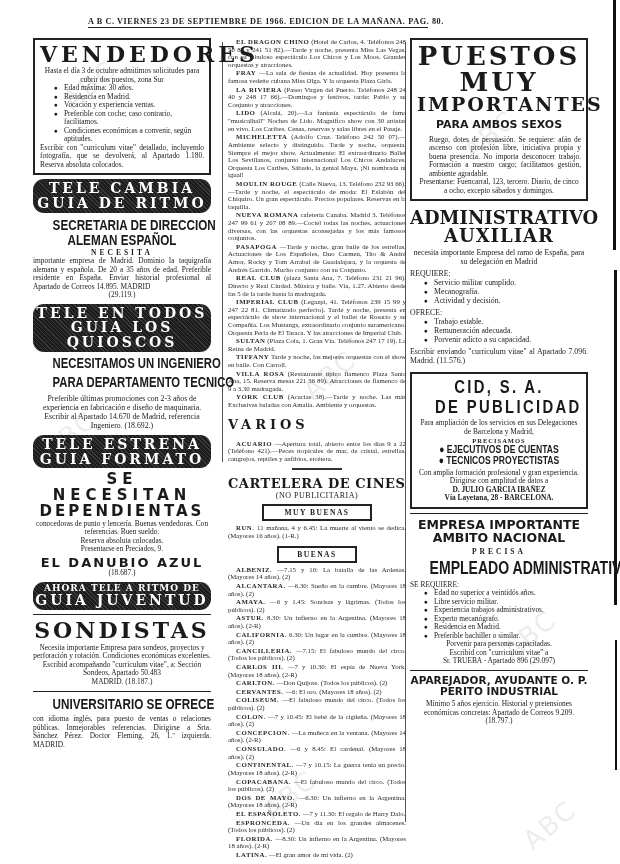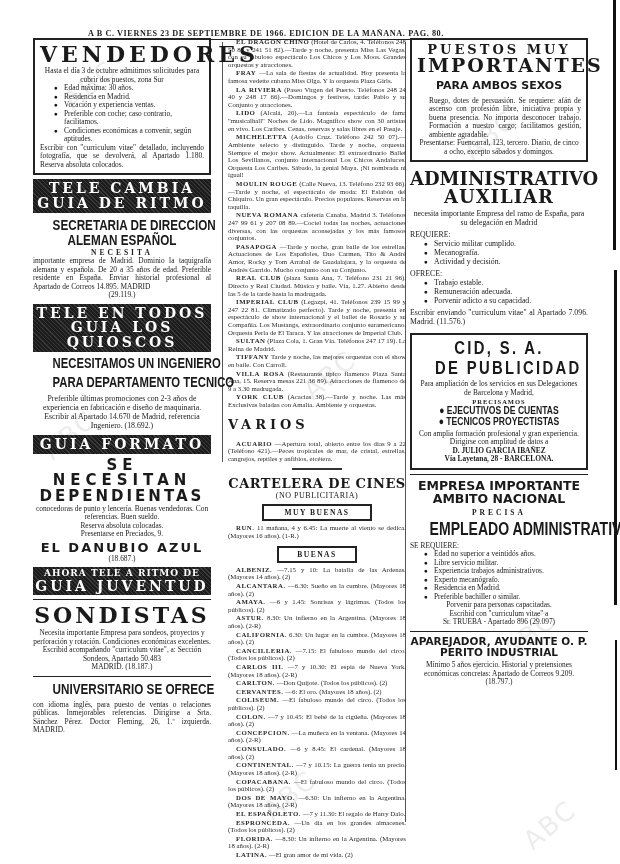--- a/index.html
+++ b/index.html
@@ -1,44 +1,44 @@
 <!DOCTYPE html>
 <html><head>
 <meta charset="utf-8">
 <style>
   * { box-sizing: border-box; margin: 0; padding: 0; }
   html, body { width: 620px; height: 864px; background: #ffffff; overflow: hidden; }
   body { position: relative; font-family: "Liberation Serif", "DejaVu Serif", serif; color: #1a1a1a; }
   .page { position: absolute; left: 0; top: 0; width: 620px; height: 864px; }
   .right-edge { position: absolute; left: 613px; top: 0; width: 4px; height: 864px; }
   .right-edge span { display: block; position: absolute; width: 3px; background: #111; }
-  .header { position: absolute; left: 88px; top: 29px; width: 340px; font-size: 8.2px; font-weight: bold; letter-spacing: 0.6px; white-space: nowrap; color: #222; border-bottom: 1.5px solid #222; padding-bottom: 1px; }
+  .header { position: absolute; left: 88px; top: 17px; width: 340px; font-size: 8.2px; font-weight: bold; letter-spacing: 0.6px; white-space: nowrap; color: #222; border-bottom: 1.5px solid #222; padding-bottom: 1px; }
   .col { position: absolute; top: 38px; }
   .col-left { left: 33px; width: 178px; }
   .col-mid { left: 228px; width: 178px; }
   .col-right { left: 410px; width: 178px; }
   .vrule { position: absolute; top: 42px; width: 1px; background: #555; }
   .box { border: 2px solid #222; padding: 3px 5px 4px 5px; }
   .rule { border-top: 1.5px solid #222; margin: 4px 0; }
   .big-serif { font-family: "DejaVu Serif", serif; font-weight: bold; text-align: center; letter-spacing: 2px; line-height: 1; }
   .cond { font-family: "Liberation Sans", sans-serif; font-weight: bold; text-align: center; transform: scaleX(0.78); transform-origin: center; white-space: nowrap; line-height: 1.05; }
   .sans-bold { font-family: "DejaVu Sans", sans-serif; font-weight: bold; text-align: center; line-height: 1.05; }
   .small { font-size: 7.4px; line-height: 1.15; text-align: justify; }
   .small.c { text-align: center; }
   .bullets { list-style: none; font-size: 7.4px; line-height: 1.15; padding-left: 14px; }
   .bullets li { position: relative; padding-left: 10px; }
   .bullets li::before { content: "\25CF"; position: absolute; left: 0; top: 0; font-size: 6.5px; }
-  .banner { background: #1c1c1c; color: #fff; text-align: center; font-family: "DejaVu Serif", serif; font-weight: bold; font-size: 14px; letter-spacing: 3px; line-height: 1.05; padding: 2px 0; margin: 4px 0; background-image: repeating-linear-gradient(45deg, #1c1c1c 0 2px, #3a3a3a 2px 3px); }
+  .banner { background: #1c1c1c; color: #fff; text-align: center; font-family: "DejaVu Serif", serif; font-weight: bold; font-size: 14px; letter-spacing: 3px; line-height: 1.05; padding: 2px 0; margin: 4px 0; background-image: repeating-linear-gradient(45deg, #1c1c1c 0 2px, #3a3a3a 2px 3px); border-radius: 11px; }
   .banner .l2 { display: block; }
   .banner .small-l { font-size: 9px; letter-spacing: 1px; }
   .spaced { letter-spacing: 3px; font-weight: bold; text-align: center; font-size: 7.5px; }
   .list-entry { font-size: 6.8px; line-height: 1.12; text-align: justify; text-indent: 8px; color: #2a2a2a; margin-bottom: 1px; }
   .list-entry b { letter-spacing: 0.5px; }
   .section-head { font-family: "DejaVu Serif", serif; font-weight: bold; font-size: 13px; letter-spacing: 4px; margin: 8px 0; }
-  .center-title { font-family: "DejaVu Serif", serif; font-weight: bold; font-size: 13px; text-align: center; letter-spacing: 0.5px; margin-top: 6px; }
+  .center-title { font-family: "DejaVu Serif", serif; font-weight: bold; font-size: 13px; letter-spacing: 0.5px; margin-top: 6px; }
   .subtitle { font-size: 8px; text-align: center; letter-spacing: 0.5px; margin-bottom: 4px; }
   .framed-label { border: 2px solid #222; width: 110px; margin: 3px auto; text-align: center; font-size: 7.5px; font-weight: bold; letter-spacing: 1.5px; padding: 2px 0; }
   .short-bar { width: 50px; border-top: 2px solid #333; margin: 6px auto; }
   .watermark { position: absolute; font-family: "DejaVu Sans", sans-serif; font-size: 26px; color: rgba(150,150,150,0.18); transform: rotate(-40deg); letter-spacing: 2px; pointer-events: none; }
 </style>
 </head>
 <body>
 
 <div class="page">
 
@@ -94,20 +94,21 @@
     </div>
 
     <div>
       <div class="cond" style="font-size:14.5px;margin-top:3px;">NECESITAMOS UN INGENIERO</div>
       <div class="cond" style="font-size:14.5px;margin-top:4px;">PARA DEPARTAMENTO TECNICO</div>
       <p class="small c" style="margin-top:5px;font-size:7.8px;">Preferible últimas promociones con 2-3 años de experiencia en fabricación e diseño de maquinaria.</p>
       <p class="small c" style="font-size:7.8px;">Escribir al Apartado 14.670 de Madrid, referencia Ingeniero. (18.692.)</p>
     </div>
 
     <div class="banner">
+      <span class="l2">TELE ESTRENA</span>
       <span class="l2">GUIA FORMATO</span>
     </div>
 
     <div>
       <div class="sans-bold" style="font-size:15px;letter-spacing:5px;">SE NECESITAN</div>
       <div class="sans-bold" style="font-size:15px;letter-spacing:3px;">DEPENDIENTAS</div>
       <p class="small c">conocedoras de punto y lencería. Buenas vendedoras. Con referencias. Buen sueldo.</p>
       <p class="small c">Reserva absoluta colocadas.</p>
       <p class="small c">Presentarse en Preciados, 9.</p>
       <div class="sans-bold" style="font-size:13px;letter-spacing:2px;margin-top:2px;">EL DANUBIO AZUL</div>
@@ -179,21 +180,21 @@
       <p class="list-entry"><b>DOS DE MAYO.</b> <span>—6.30: Un infierno en la Argentina. (Mayores 18 años). (2-R)</span></p>
       <p class="list-entry"><b>EL ESPAÑOLETO.</b> <span>—7 y 11.30: El regalo de Harry Dalo.</span></p>
       <p class="list-entry"><b>ESPRONCEDA.</b> <span>—Un día en los grandes almacenes. (Todos los públicos). (2)</span></p>
       <p class="list-entry"><b>FLORIDA.</b> <span>—8.30: Un infierno en la Argentina. (Mayores 18 años). (2-R)</span></p>
       <p class="list-entry"><b>LATINA.</b> <span>—El gran amor de mi vida. (2)</span></p>
     </div>
   </div>
 
   <div class="col col-right">
     <div class="box">
-      <div class="big-serif" style="font-size:13px;letter-spacing:3px;">PUESTOS MUY</div>
+      <div class="big-serif" style="font-size:26px;letter-spacing:3px;">PUESTOS MUY</div>
       <div class="big-serif" style="font-size:19px;letter-spacing:2px;">IMPORTANTES</div>
       <div class="sans-bold" style="font-size:11px;margin:5px 0;">PARA AMBOS SEXOS</div>
       <p class="small" style="padding-left:12px;">Ruego, dotes de persuasión. Se requiere: afán de ascenso con profesión libre, iniciativa propia y buena presencia. No importa desconocer trabajo. Formación a nuestro cargo; facilitamos gestión, ambiente agradable.</p>
       <p class="small c">Presentarse: Fuencarral, 123, tercero. Diario, de cinco a ocho, excepto sábados y domingos.</p>
     </div>
 
     <div style="margin-top:8px;">
       <div class="big-serif" style="font-size:18px;letter-spacing:0px;">ADMINISTRATIVO</div>
       <div class="big-serif" style="font-size:18px;letter-spacing:1px;">AUXILIAR</div>
       <p class="small c" style="margin-top:4px;font-size:7.8px;">necesita importante Empresa del ramo de España, para su delegación en Madrid</p>

